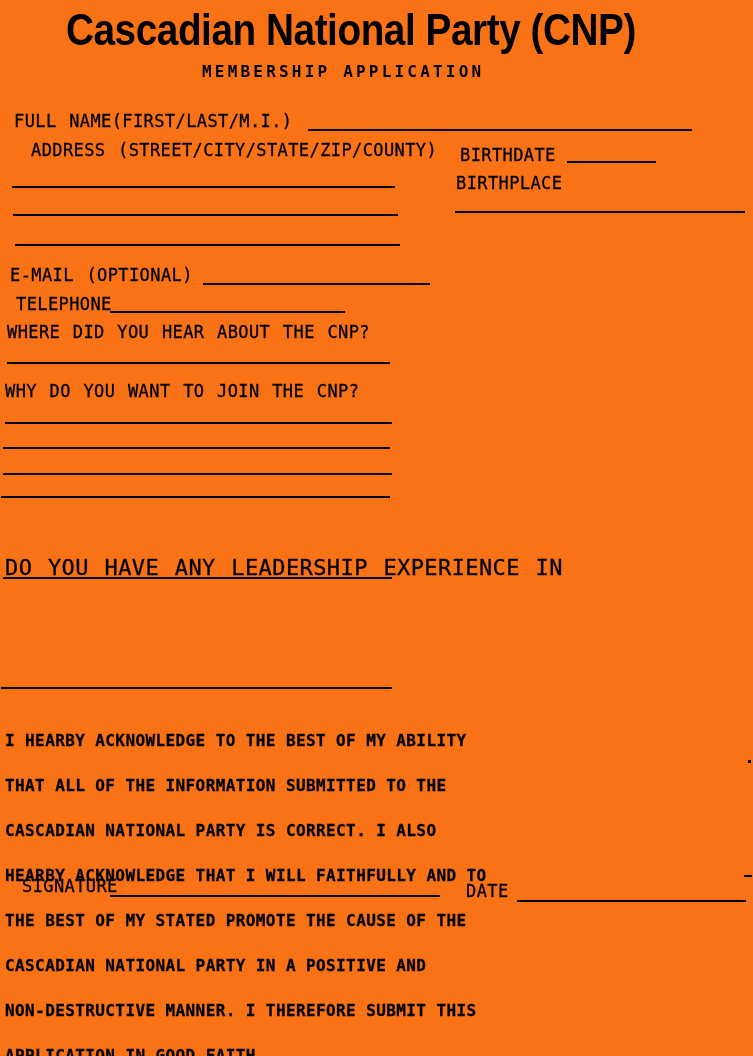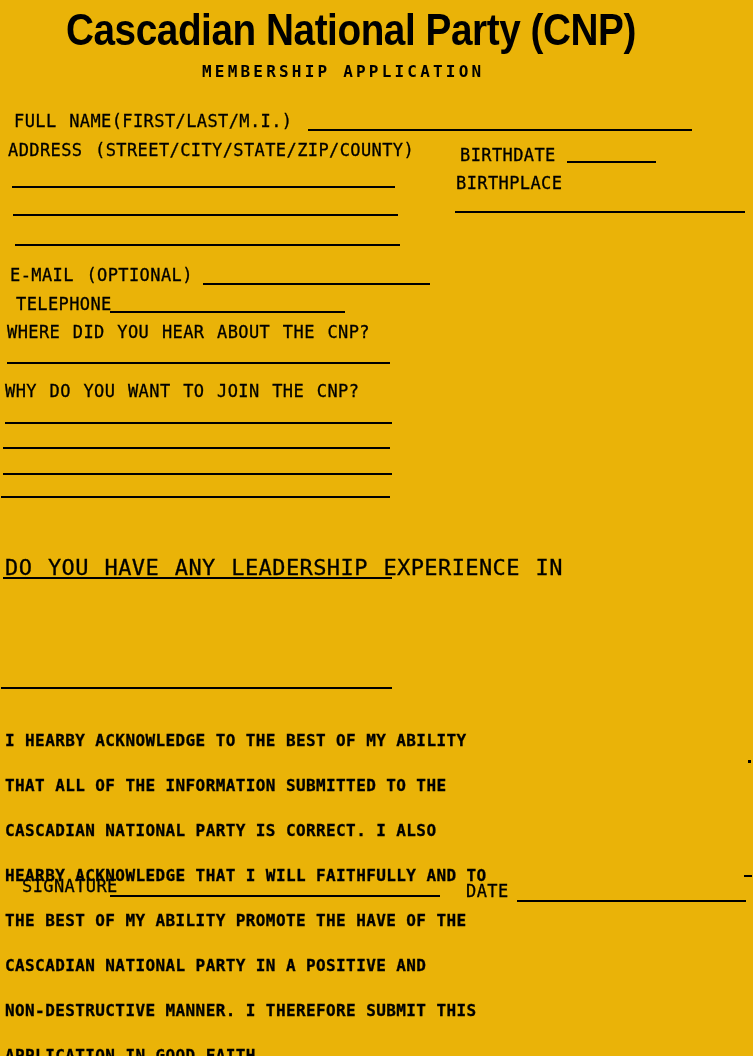--- a/index.html
+++ b/index.html
@@ -1,20 +1,20 @@
 <!DOCTYPE html>
 <html><head>
 <meta charset="utf-8">
 <style>
   html, body { margin: 0; padding: 0; background: #fff; }
   .page {
     position: relative;
     width: 753px;
     height: 1056px;
-    background: #eab308;
+    background: #f97316;
     overflow: hidden;
     font-family: "DejaVu Sans Mono", monospace;
     color: #000;
   }
   .title {
     position: absolute;
     left: 66px; top: 4px;
     margin: 0;
     font-family: "Liberation Sans", sans-serif;
     font-weight: bold;
@@ -74,21 +74,21 @@
 <body>
 
 <div class="page">
 
   <h1 class="title">Cascadian National Party (CNP)</h1>
   <div class="subtitle">MEMBERSHIP APPLICATION</div>
 
   <span class="lbl" style="left:14px; top:113px;">FULL NAME(FIRST/LAST/M.I.)</span>
   <div class="rule" style="left:308px; top:129px; width:384px;"></div>
 
-  <span class="lbl" style="left:8px; top:142px;">ADDRESS (STREET/CITY/STATE/ZIP/COUNTY)</span>
+  <span class="lbl" style="left:31px; top:142px;">ADDRESS (STREET/CITY/STATE/ZIP/COUNTY)</span>
   <span class="lbl" style="left:460px; top:147px;">BIRTHDATE</span>
   <div class="rule" style="left:567px; top:161px; width:89px;"></div>
   <span class="lbl" style="left:456px; top:175px;">BIRTHPLACE</span>
 
   <div class="rule" style="left:12px; top:186px; width:383px;"></div>
   <div class="rule" style="left:455px; top:211px; width:290px;"></div>
   <div class="rule" style="left:13px; top:214px; width:385px;"></div>
   <div class="rule" style="left:15px; top:244px; width:385px;"></div>
 
   <span class="lbl" style="left:10px; top:267px;">E-MAIL (OPTIONAL)</span>
@@ -110,21 +110,21 @@
   </div>
   <div class="rule" style="left:3px; top:577px; width:389px;"></div>
 
   <div class="rule" style="left:1px; top:687px; width:391px;"></div>
 
   <div class="para">
     <div>I HEARBY ACKNOWLEDGE TO THE BEST OF MY ABILITY</div>
     <div>THAT ALL OF THE INFORMATION SUBMITTED TO THE</div>
     <div>CASCADIAN NATIONAL PARTY IS CORRECT. I ALSO</div>
     <div>HEARBY ACKNOWLEDGE THAT I WILL FAITHFULLY AND TO</div>
-    <div>THE BEST OF MY ABILITY PROMOTE THE HAVE OF THE</div>
+    <div>THE BEST OF MY STATED PROMOTE THE CAUSE OF THE</div>
     <div>CASCADIAN NATIONAL PARTY IN A POSITIVE AND</div>
     <div>NON-DESTRUCTIVE MANNER. I THEREFORE SUBMIT THIS</div>
     <div>APPLICATION IN GOOD FAITH.</div>
   </div>
 
   <span class="lbl" style="left:22px; top:878px;">SIGNATURE</span>
   <div class="rule" style="left:110px; top:895px; width:330px;"></div>
   <span class="lbl" style="left:466px; top:883px;">DATE</span>
   <div class="rule" style="left:517px; top:900px; width:229px;"></div>
 

